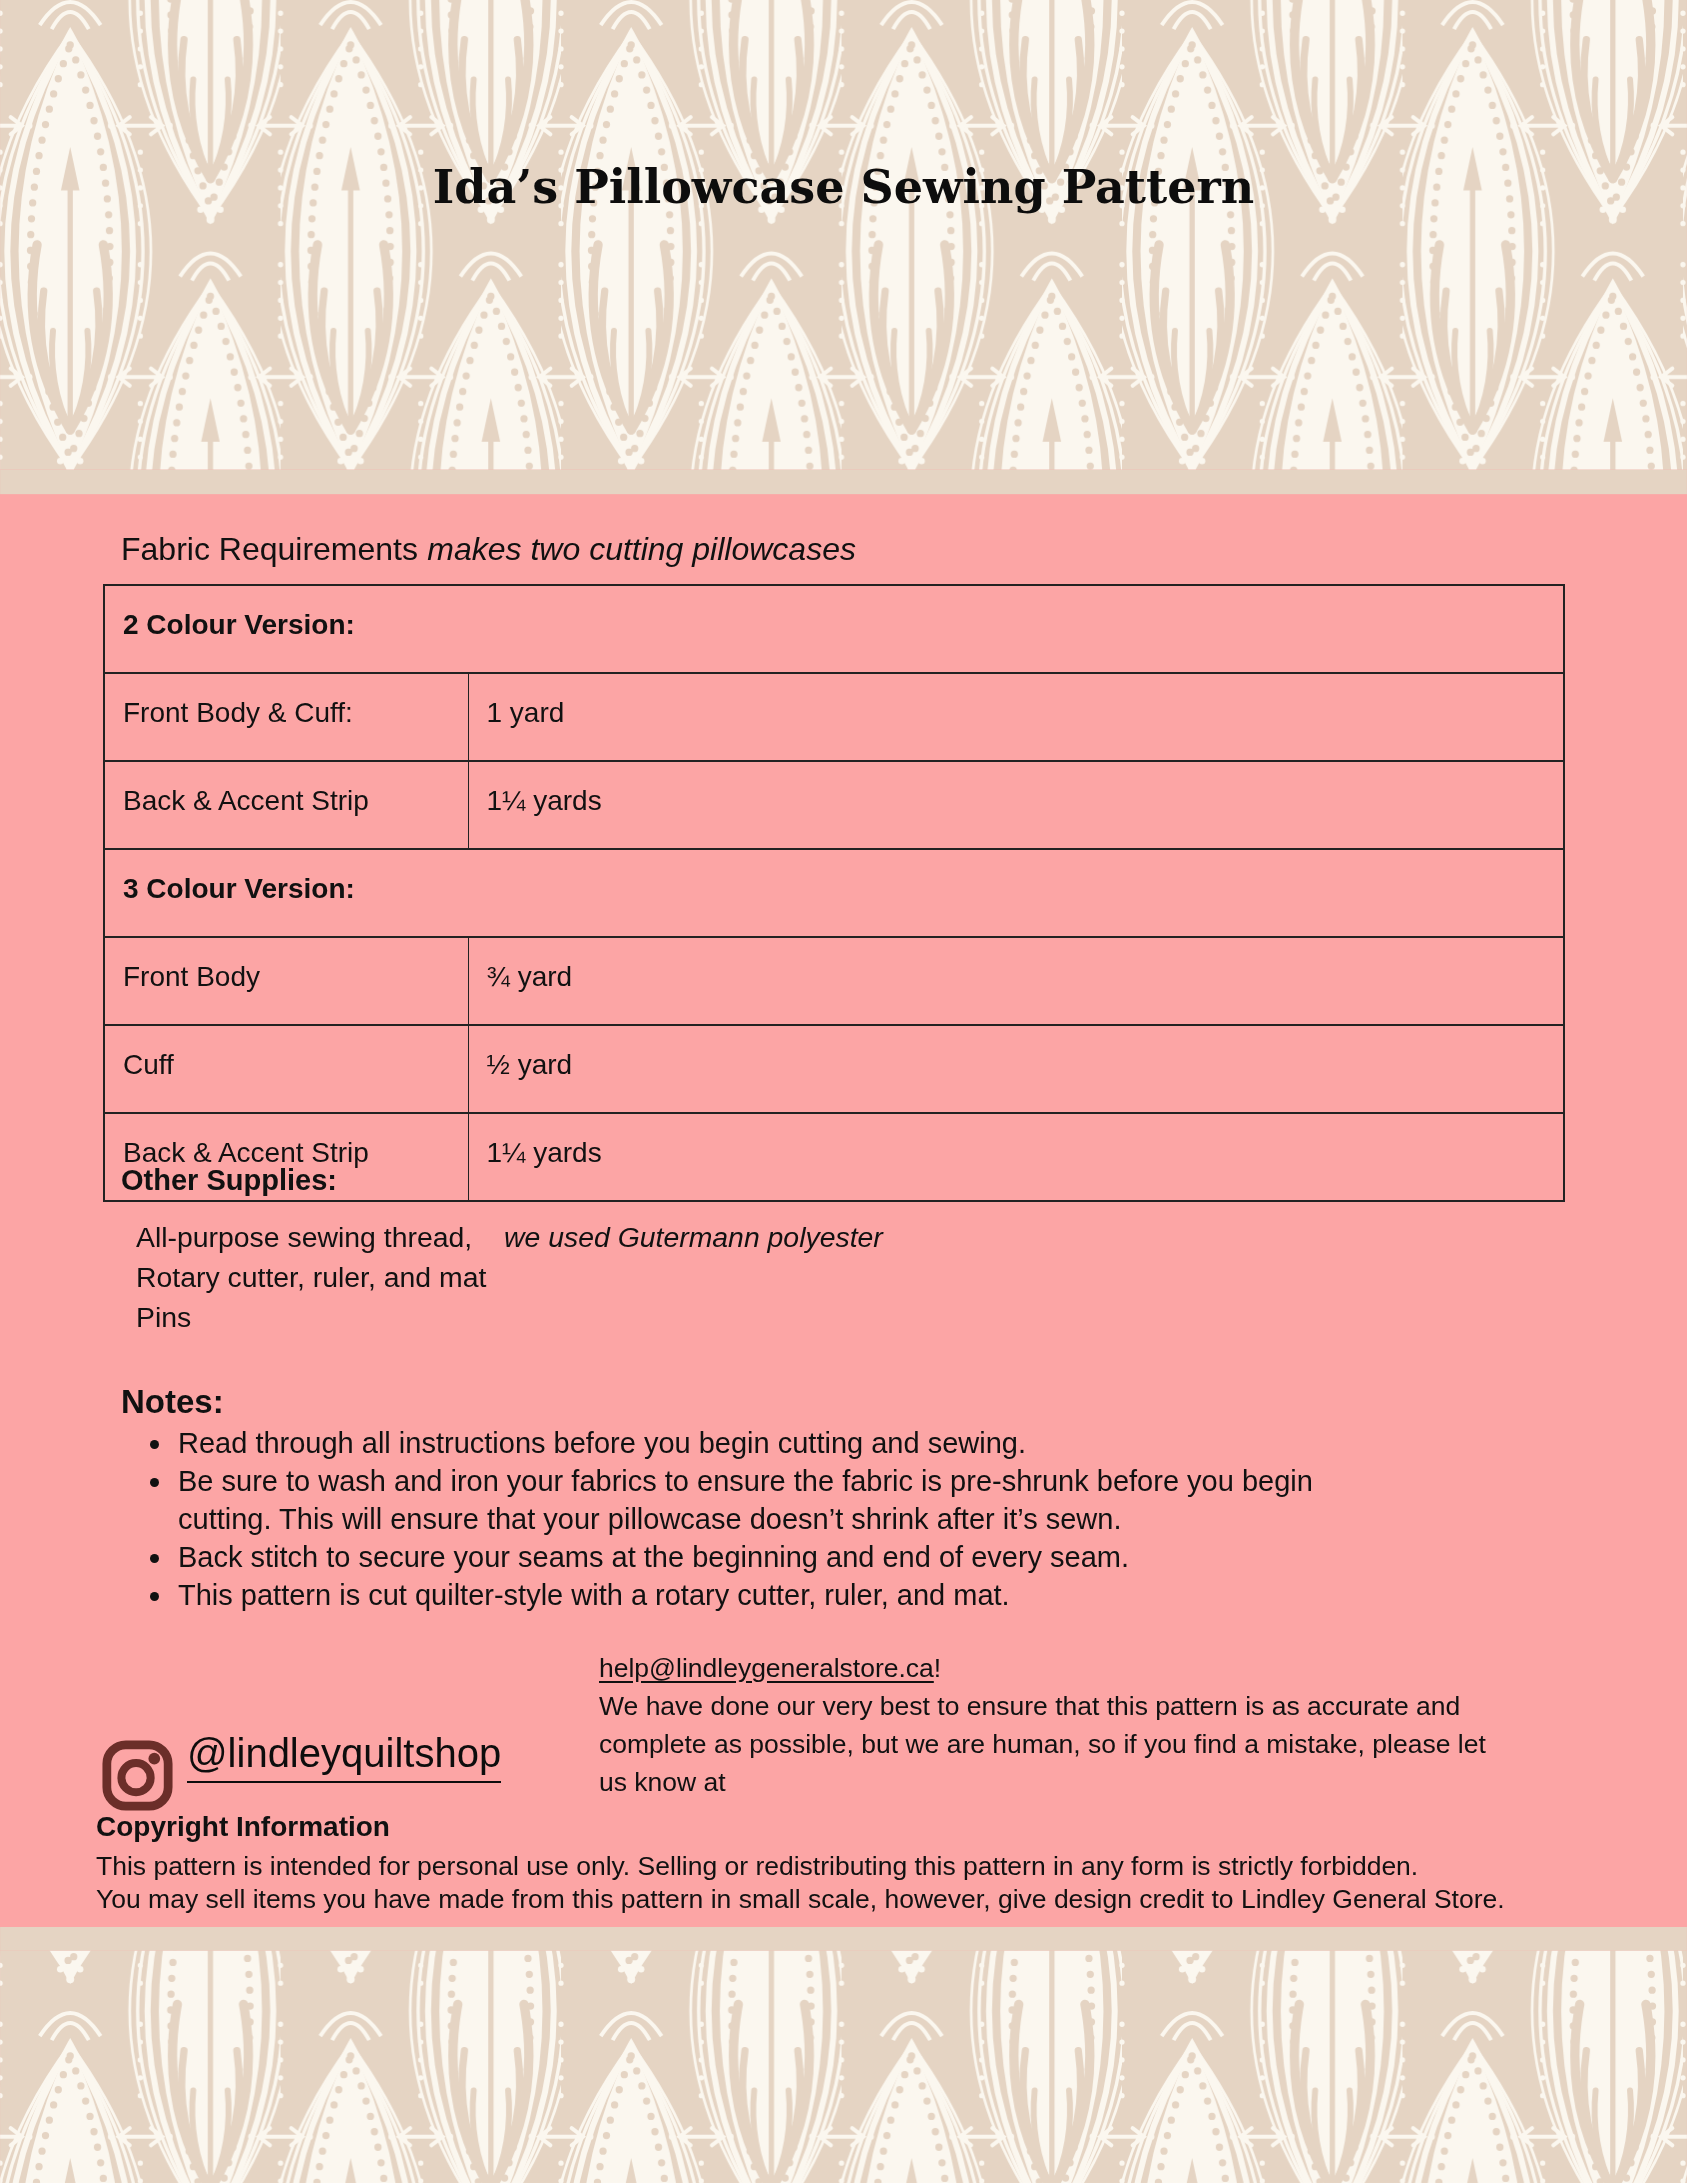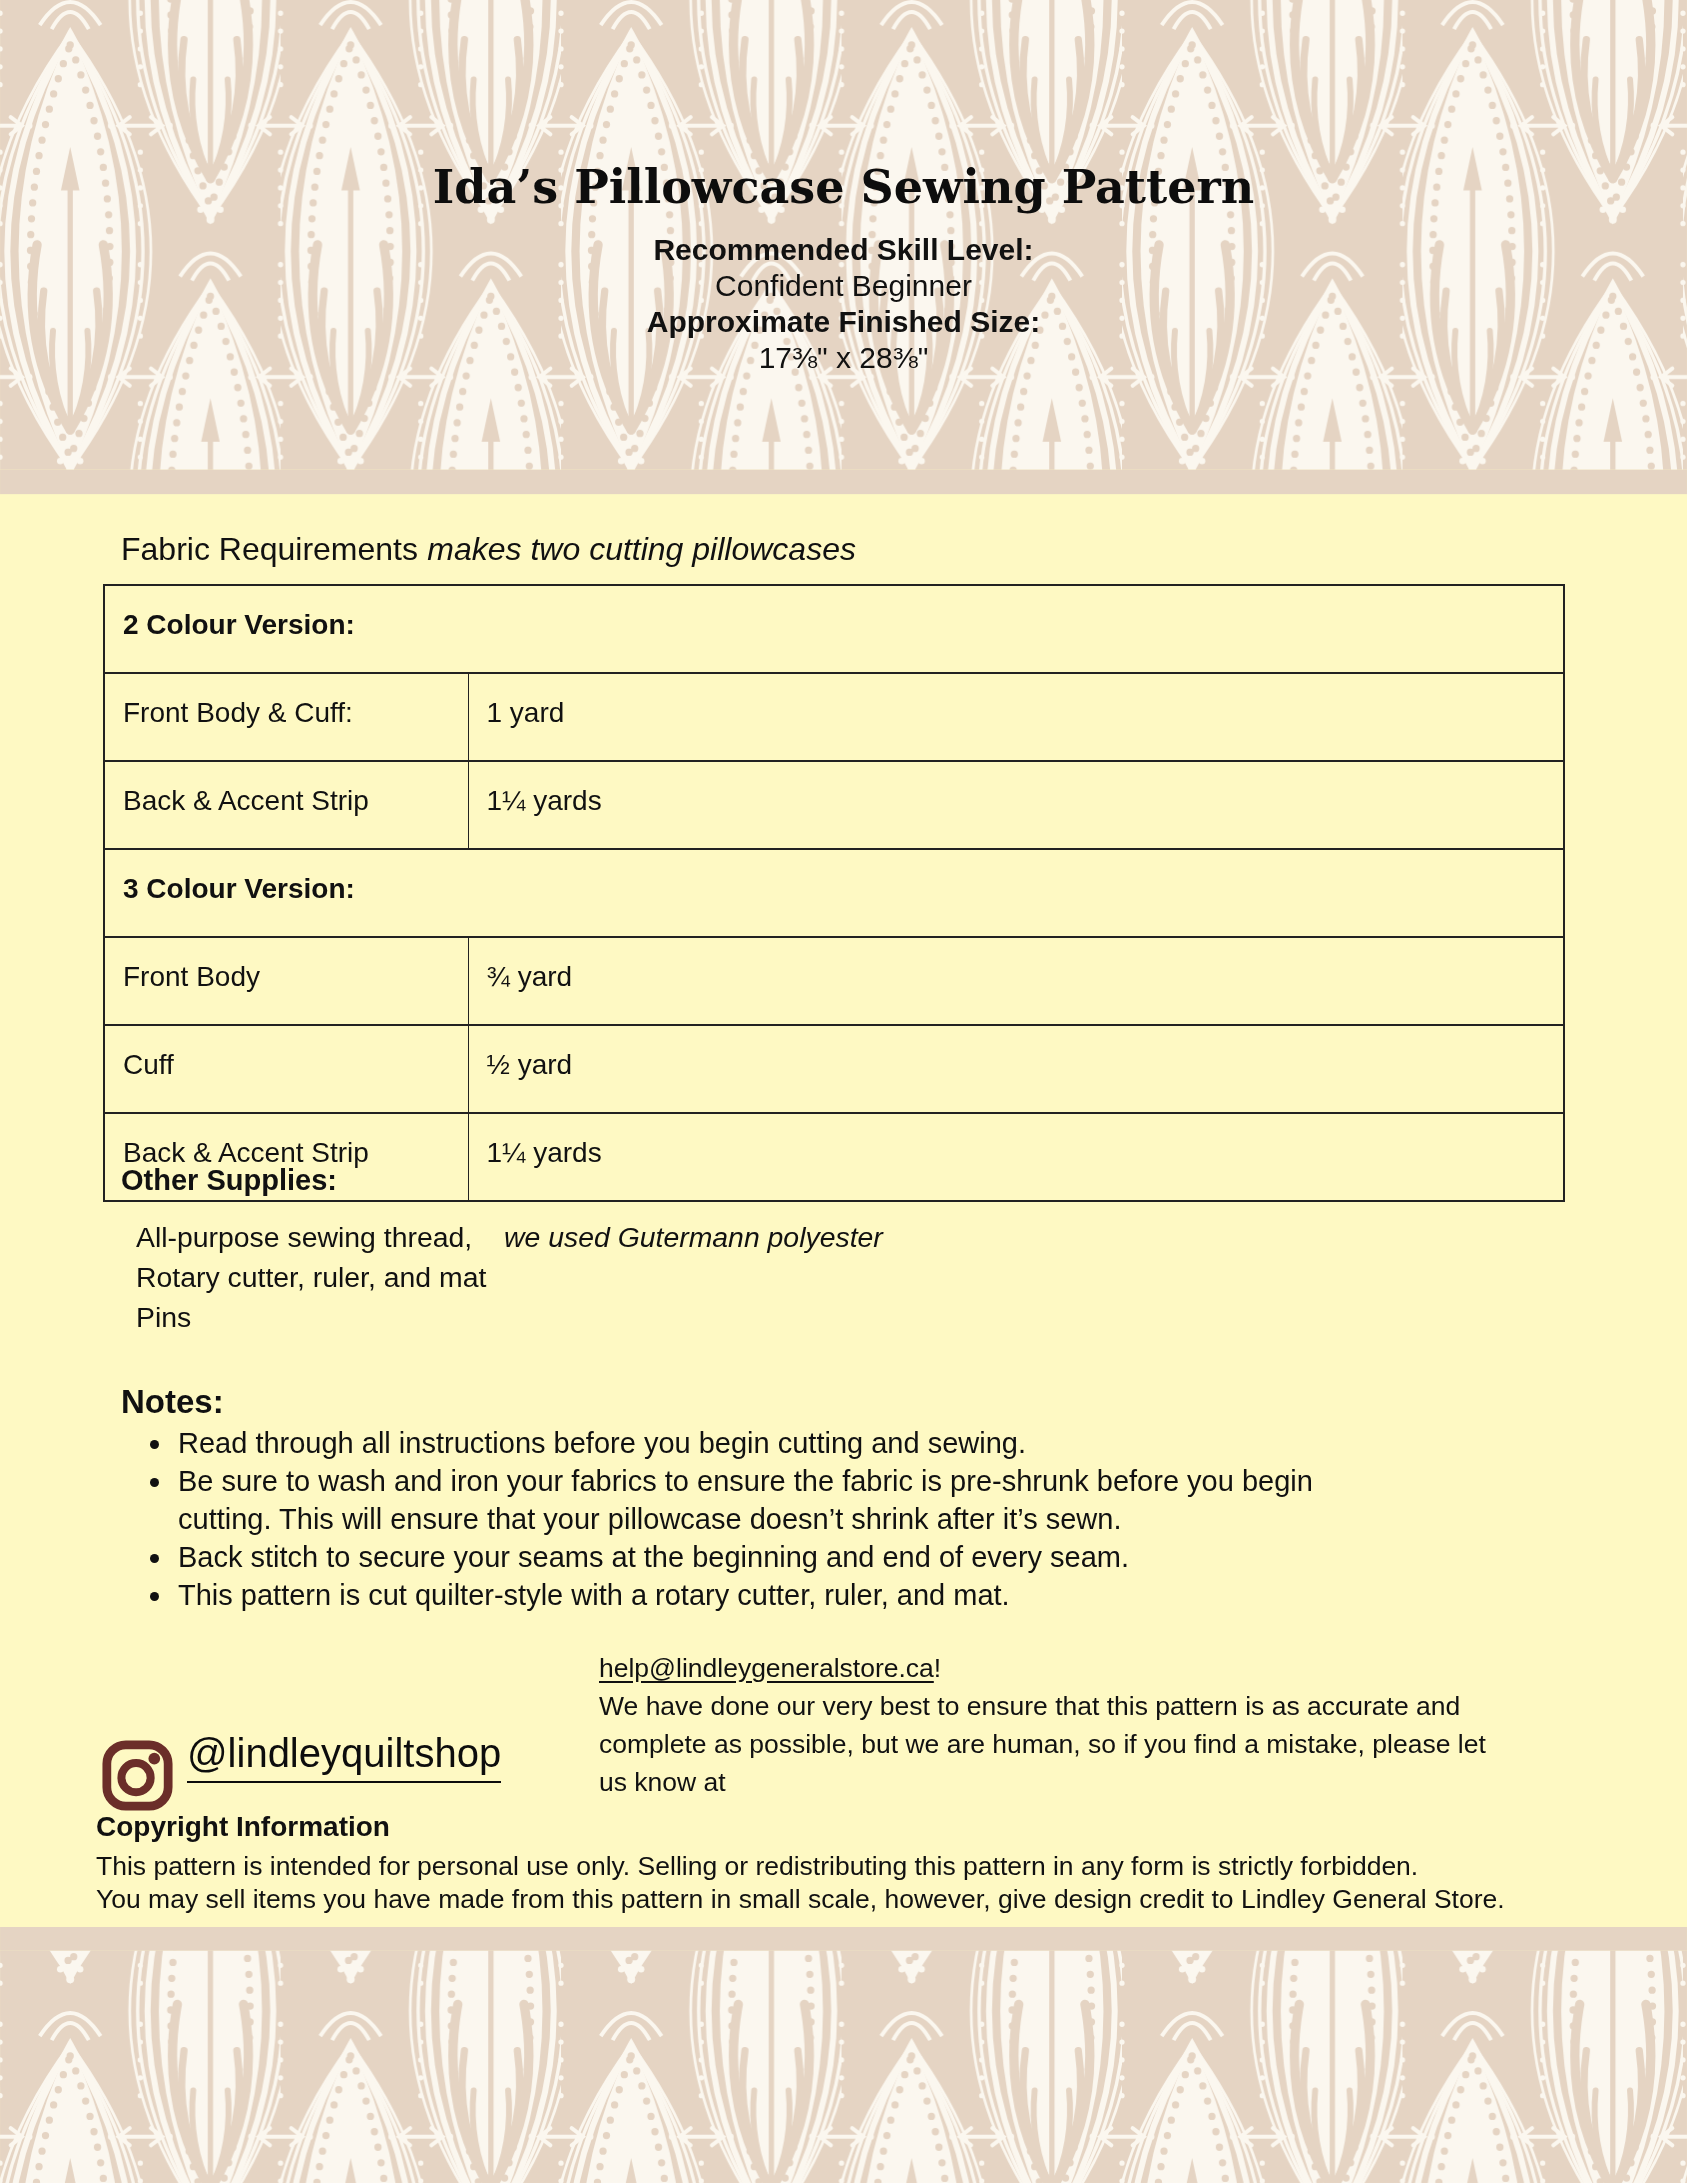--- a/index.html
+++ b/index.html
@@ -1,20 +1,20 @@
 <!DOCTYPE html>
 <html style="font-size:10.6px"><head>
 <meta charset="utf-8">
 <style>
   html,body { margin:0; padding:0; background:#ffffff; }
   .page {
     position: relative;
     width: 1687px;
     height: 2183px;
-    background: #fef9c3;
+    background: #fca5a5;
     overflow: hidden;
     font-family: "Liberation Sans", "DejaVu Sans", sans-serif;
     color: #111111;
   }
   .bg-svg { position:absolute; inset:0; z-index:0; }
   .content { position:absolute; inset:0; z-index:1; }
 
   .title {
     position:absolute; top:164px; left:0; right:0;
     text-align:center;
@@ -128,26 +128,20 @@
     <rect x="0" y="0" width="2550" height="710" fill="url(#damask)"></rect>
     <rect x="0" y="710" width="2550" height="37" fill="#e5d4c3"></rect>
     <rect x="0" y="2913" width="2550" height="36" fill="#e5d4c3"></rect>
     <rect x="0" y="2949" width="2550" height="351" fill="url(#damask)"></rect>
   </svg>
 
   <div class="content">
 
     <div class="title">Ida’s Pillowcase Sewing Pattern</div>
 
-    <div class="subtitle">
-      <div class="b">Recommended Skill Level:</div>
-      <div>Confident Beginner</div>
-      <div class="b">Approximate Finished Size:</div>
-      <div>17⅜" x 28⅜"</div>
-    </div>
 
     <div class="fabric-heading">
       <span class="h">Fabric Requirements</span><span class="n">makes two cutting pillowcases</span>
     </div>
 
     <table class="fabric">
       <colgroup>
           <col class="c1">
           <col>
         </colgroup>

